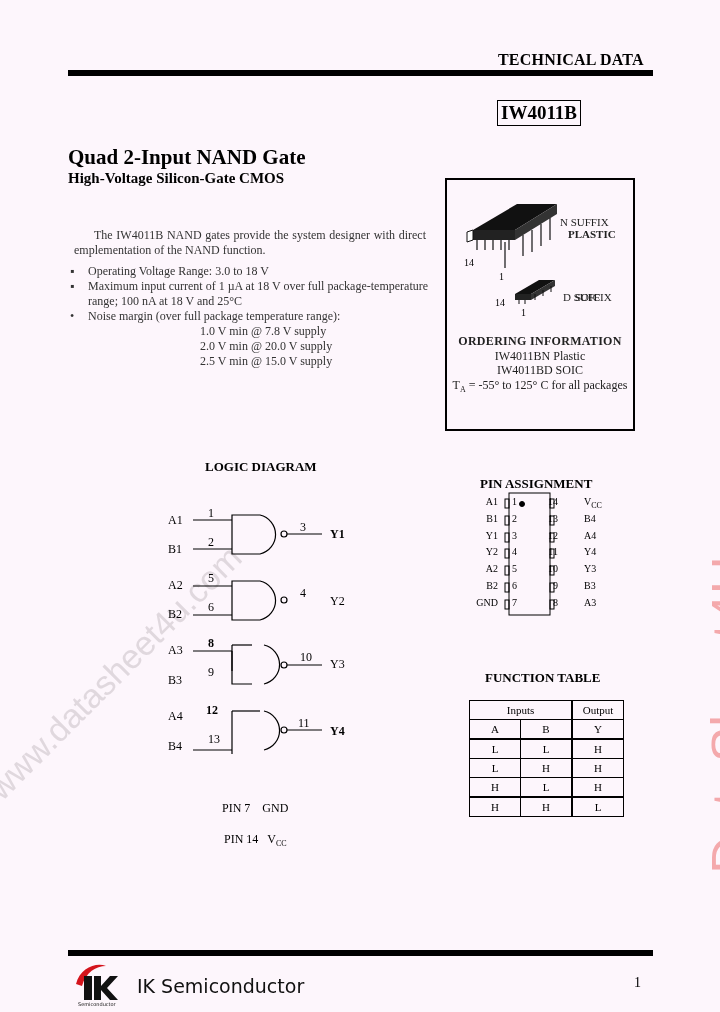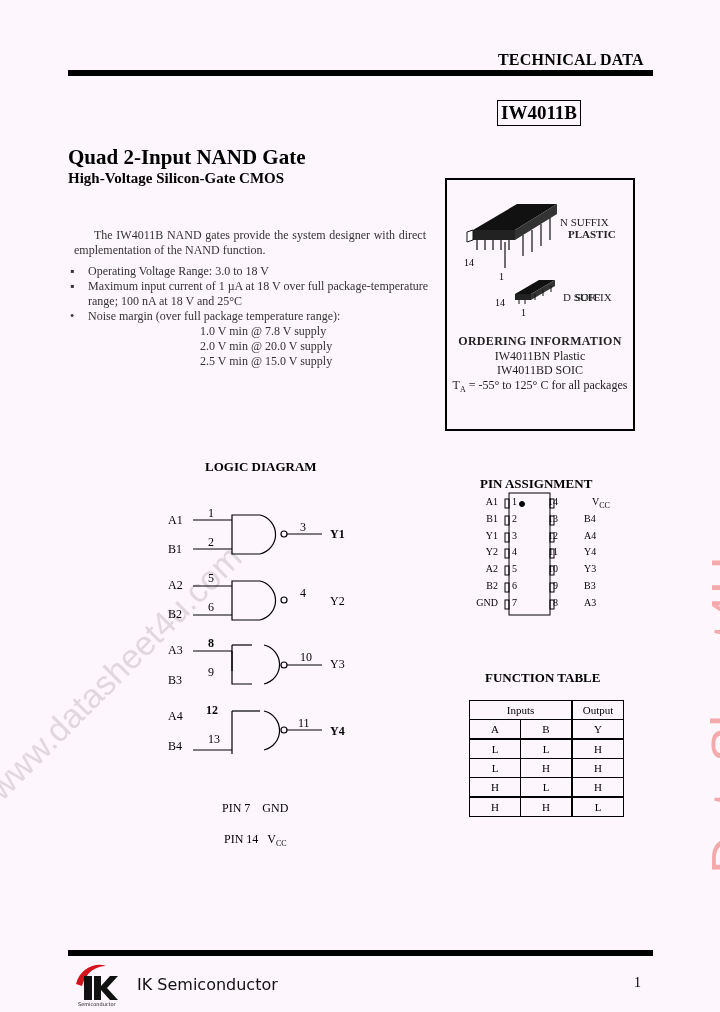--- a/index.html
+++ b/index.html
@@ -30,21 +30,21 @@
   .lbl { font-size:12px; }
   .pin-lbl { font-size:10px; }
   table.ft { border-collapse:collapse; font-size:11px; }
   table.ft td { border:1px solid #000; text-align:center; height:18px; padding:0; }
   table.ft tr.thick td { border-top:2px solid #000; }
   table.ft td.sepr { border-right:2px solid #000; }
   .wm-diag { left:-20px; top:780px; font-family:"Liberation Sans", sans-serif; font-size:34px; color:#e0d8de;
     transform:rotate(-45deg); transform-origin:left top; white-space:nowrap; }
   .wm-side { left:700px; top:1000px; font-family:"Liberation Sans", sans-serif; font-size:52px; color:#f4a9ac;
     transform:rotate(-90deg); transform-origin:left top; white-space:nowrap; letter-spacing:0.5px; }
-  .footer-co { left:137px; top:975px; font-family:"DejaVu Sans", sans-serif; font-size:16px; color:#111; }
+  .footer-co { left:137px; top:975px; font-family:"DejaVu Sans", sans-serif; font-size:19px; color:#111; }
   .page-no { left:634px; top:975px; font-size:14px; }
 </style>
 </head>
 <body>
 
 <div class="abs wm-diag">www.datasheet4u.com</div>
 <div class="abs wm-side">www.DataSheet4U.com</div>
 
 <div class="abs hdr-label">TECHNICAL DATA</div>
 <div class="abs rule" style="left:68px;top:70px;width:585px;height:6px;"></div>
@@ -227,21 +227,21 @@
   <div class="abs pin-lbl" style="left:42px;top:101px;">7</div>
 
   <div class="abs pin-lbl" style="left:72px;top:0;width:16px;text-align:right;">14</div>
   <div class="abs pin-lbl" style="left:72px;top:17px;width:16px;text-align:right;">13</div>
   <div class="abs pin-lbl" style="left:72px;top:34px;width:16px;text-align:right;">12</div>
   <div class="abs pin-lbl" style="left:72px;top:50px;width:16px;text-align:right;">11</div>
   <div class="abs pin-lbl" style="left:72px;top:67px;width:16px;text-align:right;">10</div>
   <div class="abs pin-lbl" style="left:72px;top:84px;width:16px;text-align:right;">9</div>
   <div class="abs pin-lbl" style="left:72px;top:101px;width:16px;text-align:right;">8</div>
 
-  <div class="abs pin-lbl" style="left:114px;top:0;white-space:nowrap;margin-left:8px;"><span>V</span><sub style="font-size:8px;">CC</sub></div>
+  <div class="abs pin-lbl" style="left:114px;top:0;white-space:nowrap;"><span>V</span><sub style="font-size:8px;">CC</sub></div>
   <div class="abs pin-lbl" style="left:114px;top:17px;">B4</div>
   <div class="abs pin-lbl" style="left:114px;top:34px;">A4</div>
   <div class="abs pin-lbl" style="left:114px;top:50px;">Y4</div>
   <div class="abs pin-lbl" style="left:114px;top:67px;">Y3</div>
   <div class="abs pin-lbl" style="left:114px;top:84px;">B3</div>
   <div class="abs pin-lbl" style="left:114px;top:101px;">A3</div>
 </div>
 
 <div class="abs sec-title" style="left:485px;top:670px;">FUNCTION TABLE</div>
 <table class="abs ft" style="left:469px;top:700px;width:155px;">

